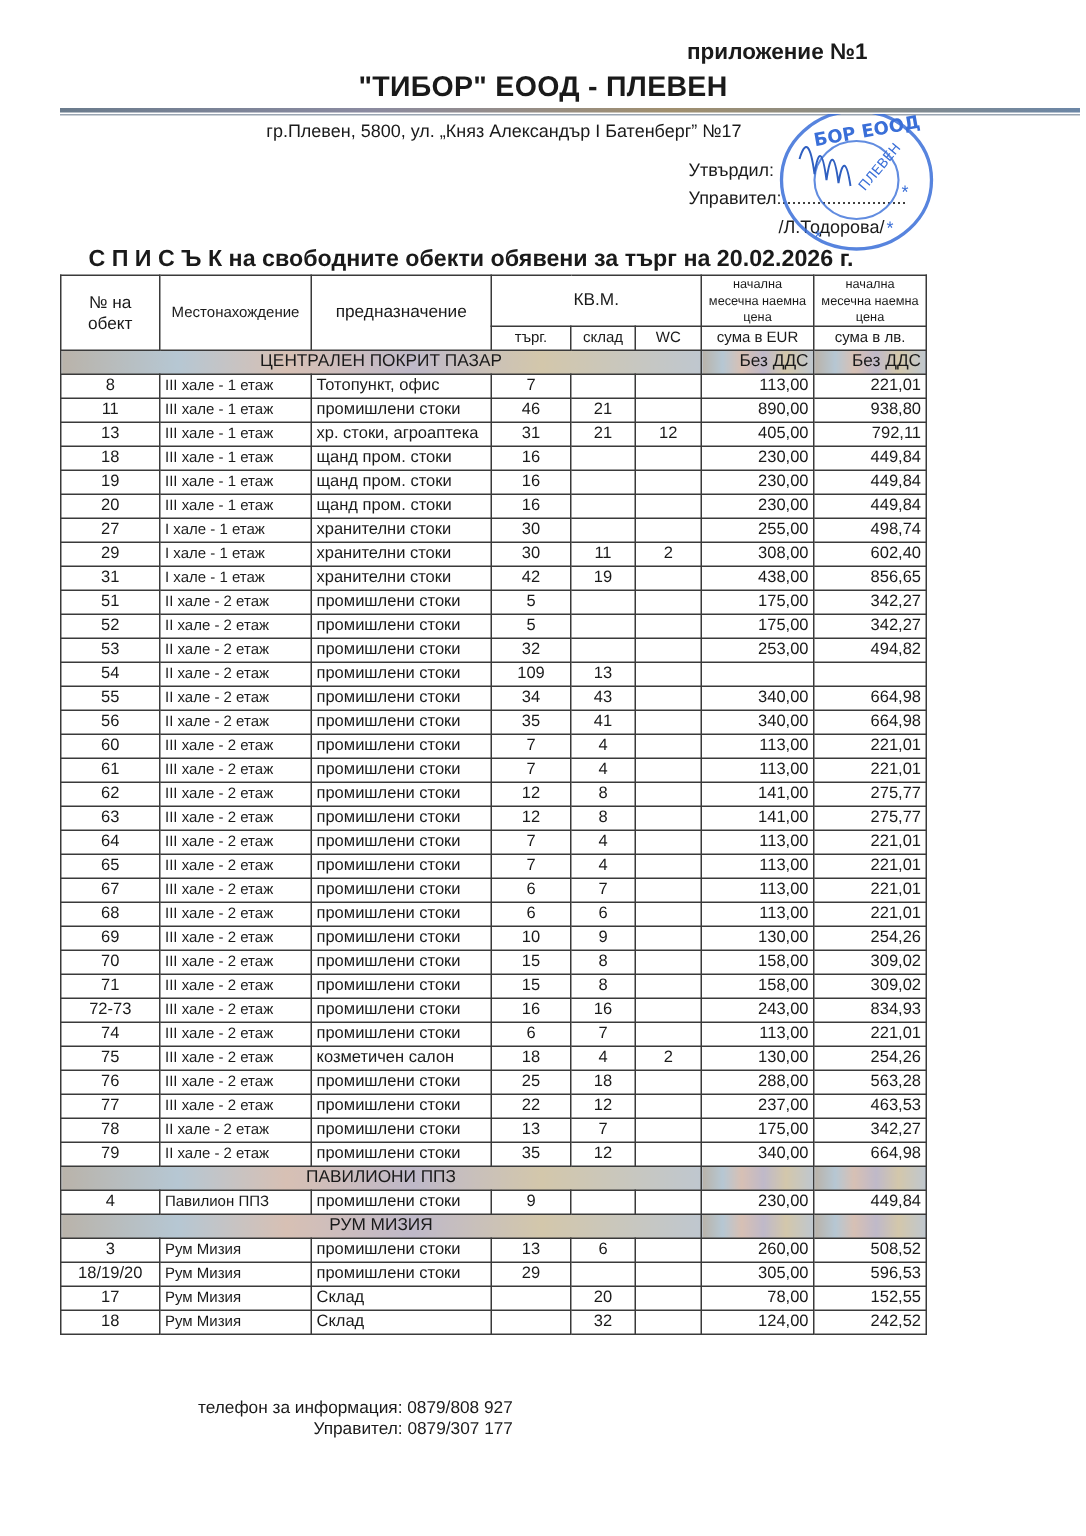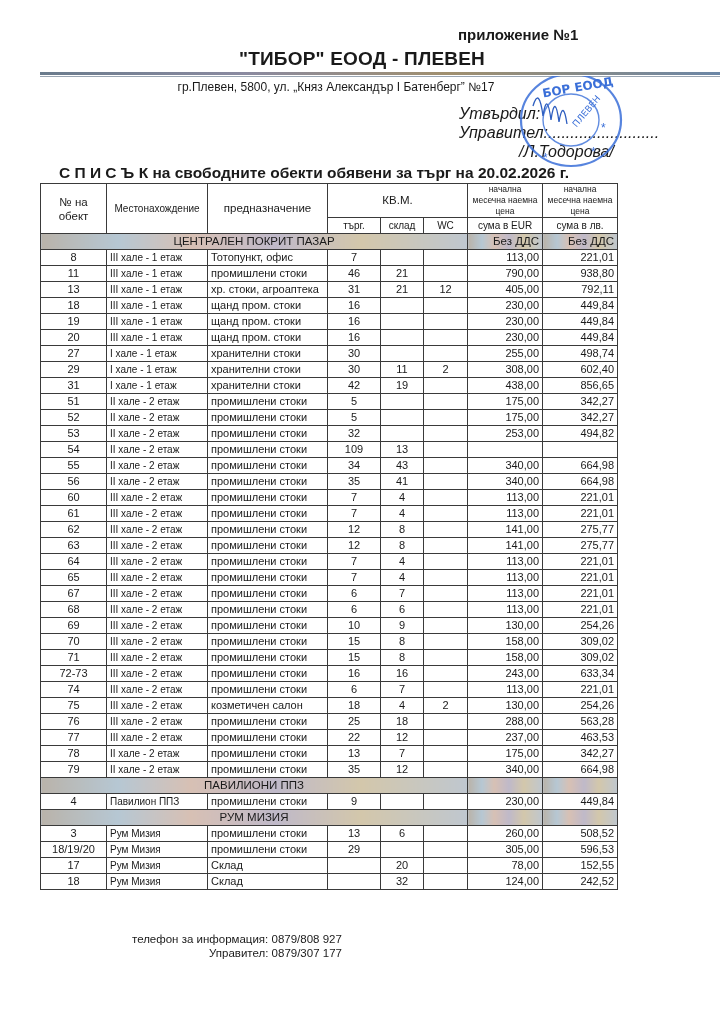--- a/index.html
+++ b/index.html
@@ -6,21 +6,21 @@
   body {
     width: 724px; height: 1024px; background: #ffffff; position: relative; overflow: hidden;
     font-family: "Liberation Sans", "DejaVu Sans", sans-serif; color: #1a1a1a;
   }
   .appendix { position: absolute; left: 458px; top: 26px; font-size: 15px; font-weight: bold; }
   .company { position: absolute; left: 0; width: 724px; top: 48px; text-align: center; font-size: 19px; font-weight: bold; letter-spacing: 0.2px; }
   .rule { position: absolute; left: 40px; width: 680px; top: 72px; height: 3px;
     background: linear-gradient(90deg, #6a7b8c 0%, #8a8aa0 30%, #a08f6e 60%, #6b86a6 100%); }
   .rule2 { position: absolute; left: 40px; width: 680px; top: 76px; height: 1px; background: #9aa5b2; }
   .address { position: absolute; left: 0; width: 672px; top: 80px; text-align: center; font-size: 12px; }
-  .approve { position: absolute; left: 459px; top: 104px; font-size: 16px; line-height: 19px; font-style: italic; }
+  .approve { position: absolute; left: 459px; top: 104px; font-size: 12px; line-height: 19px; }
   .approve .sign { padding-left: 60px; }
   .stamp { position: absolute; left: 503px; top: 76px; width: 126px; height: 92px; }
   .title { position: absolute; left: 0; width: 628px; top: 164px; text-align: center; font-size: 15.5px; font-weight: bold; }
   table.list { position: absolute; left: 40px; top: 183px; border-collapse: collapse; table-layout: fixed; width: 577px; font-size: 11px; }
   table.list td, table.list th { border: 1px solid #3a3a3a; padding: 0 3px; height: 15px; line-height: 15px; overflow: hidden; white-space: nowrap; font-weight: normal; }
   .hdr th { font-size: 10px; }
   .hdr .big { font-size: 11.5px; }
   .hdr .small { font-size: 8.5px; line-height: 11px; }
   .c { text-align: center; }
   .r { text-align: right; }
@@ -102,21 +102,21 @@
         <td class="r">113,00</td>
         <td class="r">221,01</td>
       </tr>
       <tr>
         <td class="c">11</td>
         <td class="l loc">III хале - 1 етаж</td>
         <td class="l">промишлени стоки</td>
         <td class="c">46</td>
         <td class="c">21</td>
         <td class="c"></td>
-        <td class="r">790,00</td>
+        <td class="r">890,00</td>
         <td class="r">938,80</td>
       </tr>
       <tr>
         <td class="c">13</td>
         <td class="l loc">III хале - 1 етаж</td>
         <td class="l">хр. стоки, агроаптека</td>
         <td class="c">31</td>
         <td class="c">21</td>
         <td class="c">12</td>
         <td class="r">405,00</td>
@@ -353,21 +353,21 @@
         <td class="r">309,02</td>
       </tr>
       <tr>
         <td class="c">72-73</td>
         <td class="l loc">III хале - 2 етаж</td>
         <td class="l">промишлени стоки</td>
         <td class="c">16</td>
         <td class="c">16</td>
         <td class="c"></td>
         <td class="r">243,00</td>
-        <td class="r">633,34</td>
+        <td class="r">834,93</td>
       </tr>
       <tr>
         <td class="c">74</td>
         <td class="l loc">III хале - 2 етаж</td>
         <td class="l">промишлени стоки</td>
         <td class="c">6</td>
         <td class="c">7</td>
         <td class="c"></td>
         <td class="r">113,00</td>
         <td class="r">221,01</td>

